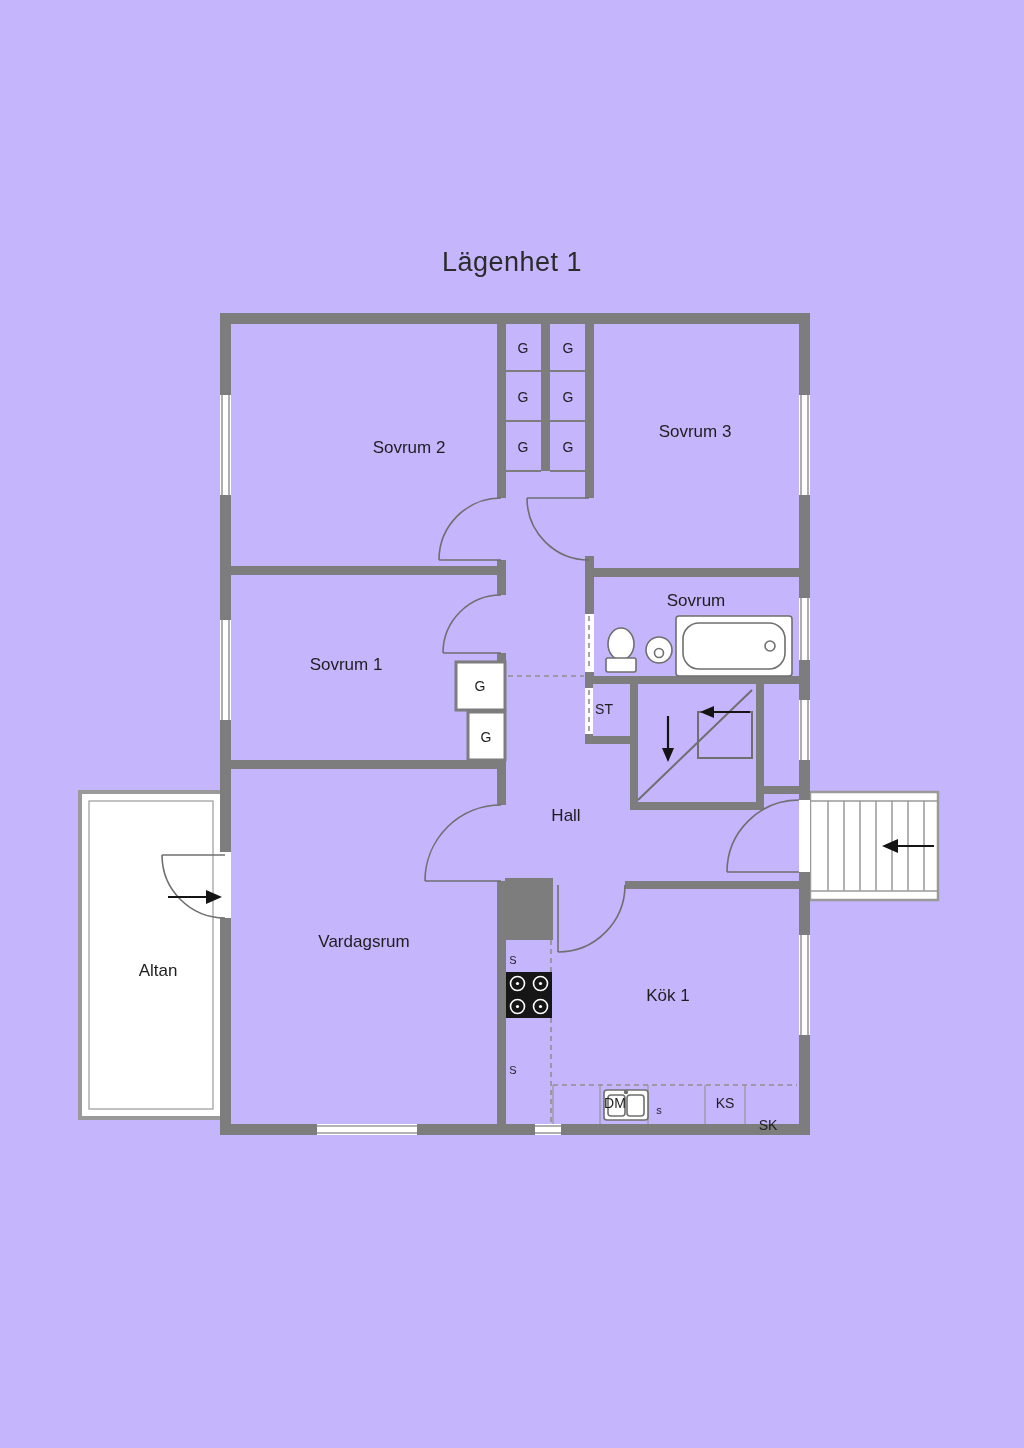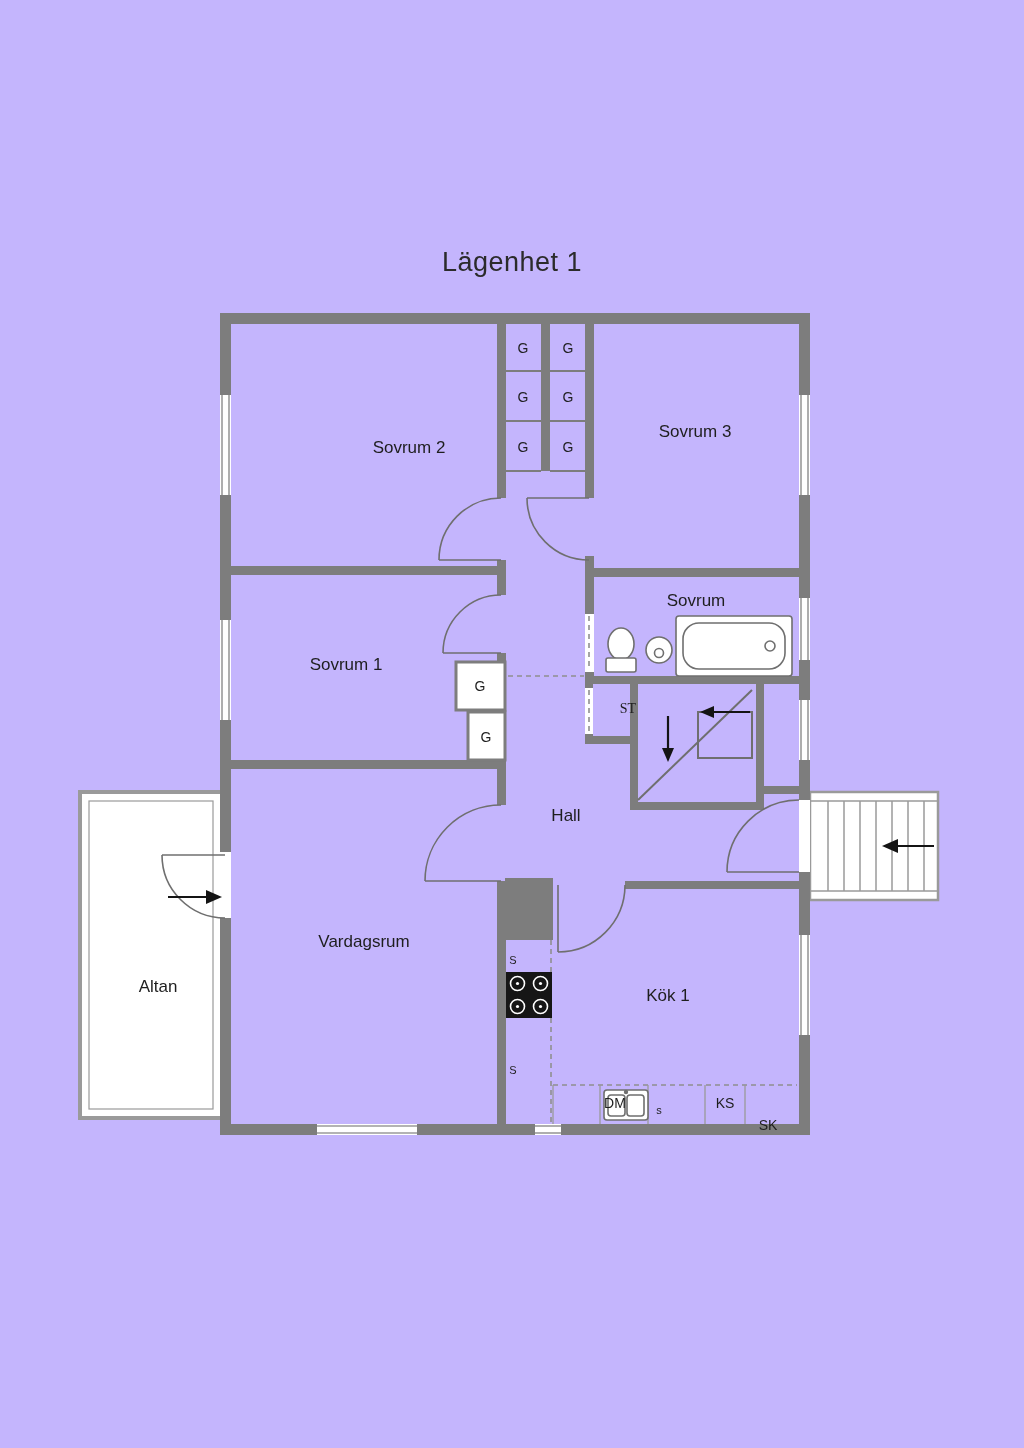--- a/index.html
+++ b/index.html
@@ -246,32 +246,32 @@
 <div class="labels">
   <div class="lbl title" style="left:512px;top:262px;">Lägenhet 1</div>
 
   <div class="lbl room" style="left:380px;top:448px;margin-left:29px;">Sovrum 2</div>
   <div class="lbl room" style="left:695px;top:432px;">Sovrum 3</div>
   <div class="lbl room" style="left:346px;top:665px;">Sovrum 1</div>
   <div class="lbl room" style="left:696px;top:601px;">Sovrum</div>
   <div class="lbl room" style="left:566px;top:816px;">Hall</div>
   <div class="lbl room" style="left:364px;top:942px;">Vardagsrum</div>
   <div class="lbl room" style="left:668px;top:996px;">Kök 1</div>
-  <div class="lbl room" style="left:158px;top:971px;margin-top:16px;">Altan</div>
+  <div class="lbl room" style="left:158px;top:971px;">Altan</div>
 
   <div class="lbl small" style="left:523px;top:348px;">G</div>
   <div class="lbl small" style="left:568px;top:348px;">G</div>
   <div class="lbl small" style="left:523px;top:397px;">G</div>
   <div class="lbl small" style="left:568px;top:397px;">G</div>
   <div class="lbl small" style="left:523px;top:447px;">G</div>
   <div class="lbl small" style="left:568px;top:447px;">G</div>
   <div class="lbl small" style="left:480px;top:686px;">G</div>
   <div class="lbl small" style="left:486px;top:737px;">G</div>
 
-  <div class="lbl small" style="left:628px;top:709px;font-family:Liberation Serif, serif;">ST</div>
+  <div class="lbl small" style="left:604px;top:709px;">ST</div>
 
   <div class="lbl small" style="left:570px;top:1103px;margin-left:45px;">DM</div>
   <div class="lbl small" style="left:725px;top:1103px;">KS</div>
   <div class="lbl small" style="left:768px;top:1103px;margin-top:22px;">SK</div>
   <div class="lbl tiny" style="left:513px;top:960px;">S</div>
   <div class="lbl tiny" style="left:513px;top:1070px;">S</div>
   <div class="lbl tiny" style="left:659px;top:1110px;">s</div>
 </div>
 
 </div>

